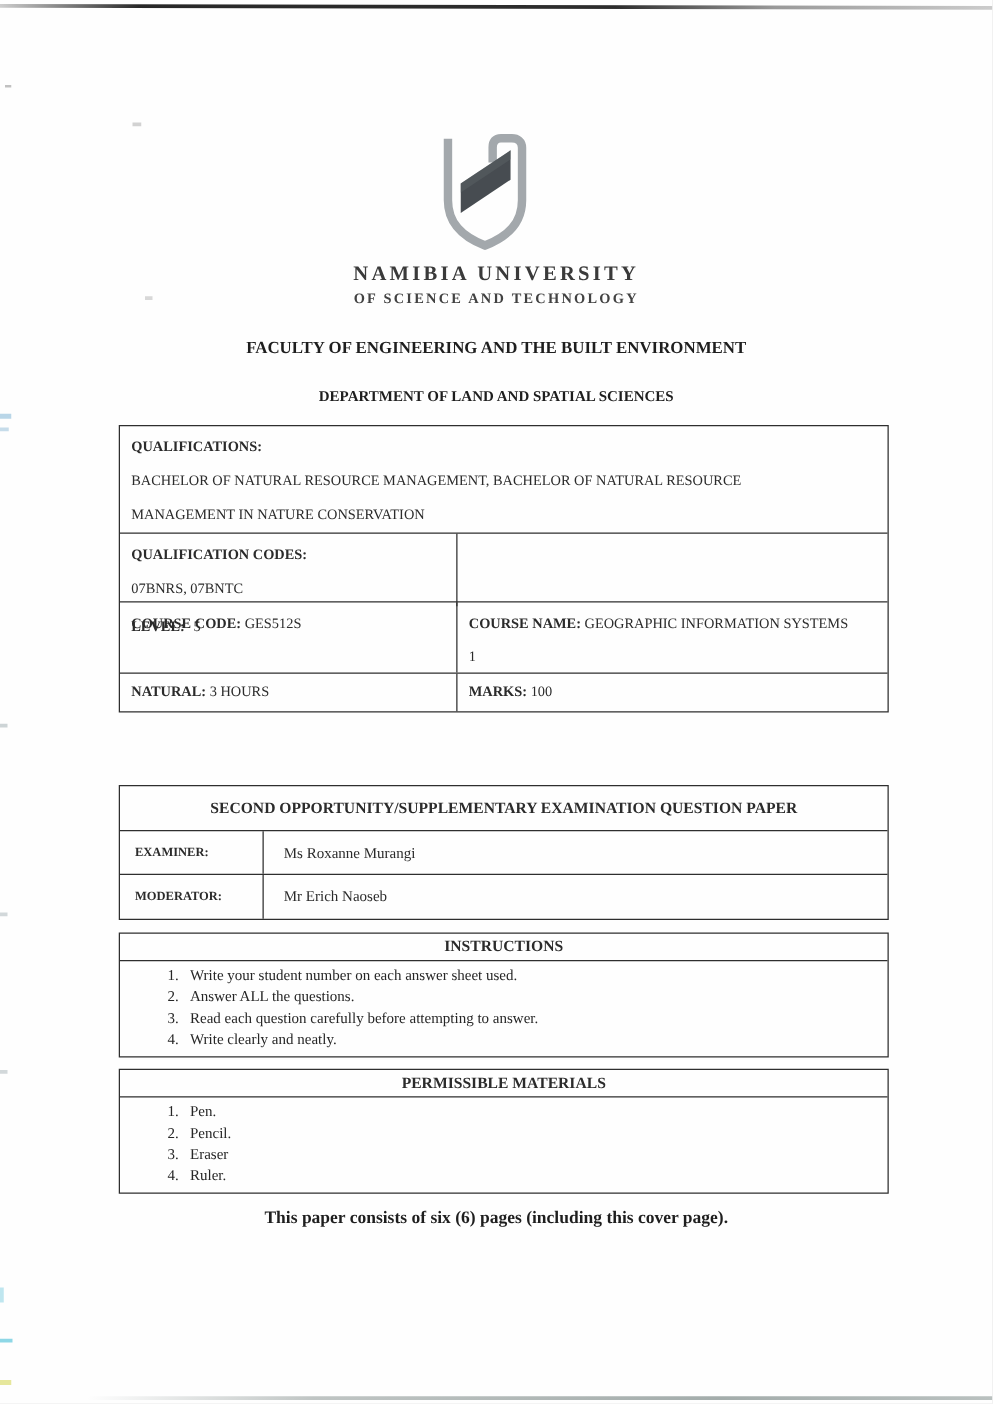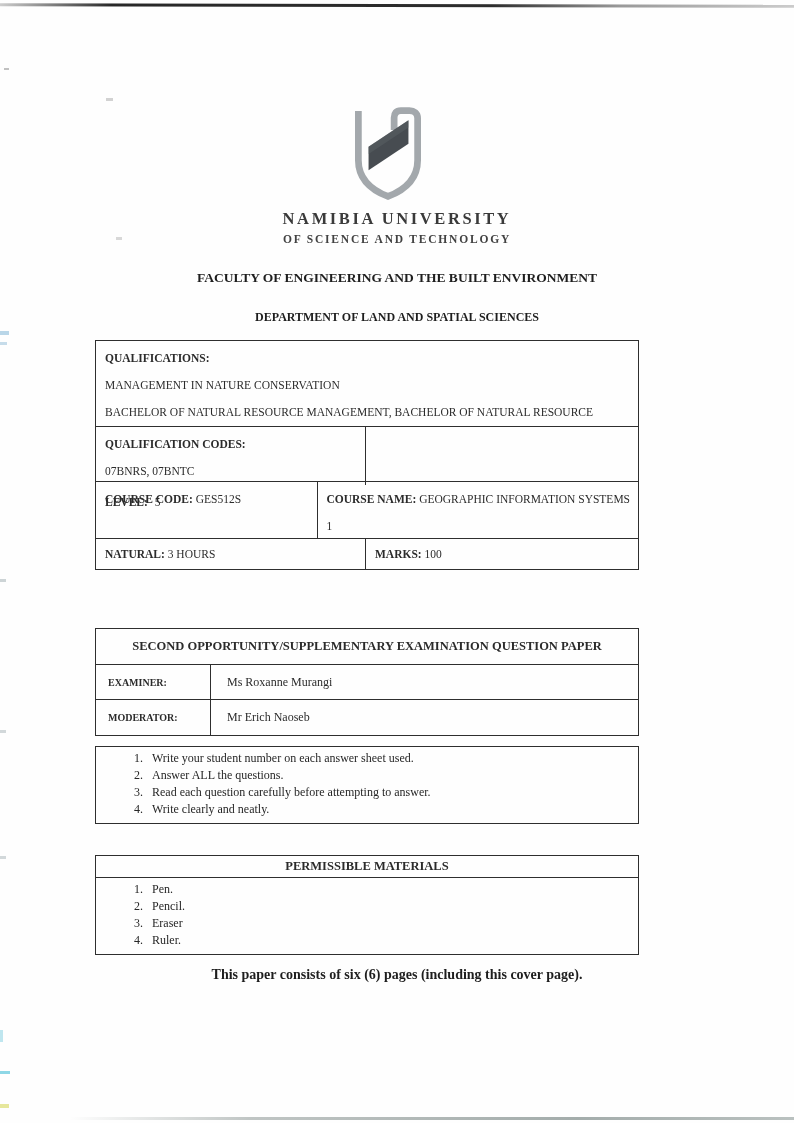--- a/index.html
+++ b/index.html
@@ -22,21 +22,21 @@
   
   .wordmark { position:absolute; top:209px; left:0; width:794px; text-align:center; color:#3a3a3a; }
   .uni-name { font-size:16.5px; font-weight:bold; letter-spacing:2.6px; }
   .uni-tag  { font-size:11.5px; font-weight:600; letter-spacing:1.8px; margin-top:4px; color:#424242; }
   
   .faculty { position:absolute; top:270px; left:0; width:794px; text-align:center;
     font-size:13.5px; font-weight:bold; color:#1e1e1e; }
   .department { position:absolute; top:310px; left:0; width:794px; text-align:center;
     font-size:12px; font-weight:bold; color:#1e1e1e; }
   
-  .tbl { position:absolute; left:95px; width:544px; border:1.6px solid #2e2e2e;
+  .tbl { position:absolute; left:95px; width:616px; border:1.6px solid #2e2e2e;
     box-sizing:border-box; background:#fefefe; }
   .tbl * { box-sizing:border-box; }
   .trow { border-top:1.4px solid #2e2e2e; display:flex; }
   .trow:first-child { border-top:none; }
   .cell { padding:4px 8px 0 9px; font-size:11.5px; }
   .cline { line-height:27px; white-space:nowrap; }
   .b { font-weight:bold; }
   .gap { margin-left:7px; }
   .c-left { width:270px; border-right:1.4px solid #2e2e2e; }
   .c-right { flex:1; }
@@ -90,22 +90,22 @@
     <div class="uni-tag">OF SCIENCE AND TECHNOLOGY</div>
   </div>
 
   <div class="faculty">FACULTY OF ENGINEERING AND THE BUILT ENVIRONMENT</div>
   <div class="department">DEPARTMENT OF LAND AND SPATIAL SCIENCES</div>
 
   <div class="tbl" style="top:340px;">
     <div class="trow" style="height:85px;">
       <div class="cell" style="flex:1;">
         <div class="cline b">QUALIFICATIONS:</div>
+        <div class="cline">BACHELOR OF NATURAL RESOURCE MANAGEMENT, BACHELOR OF NATURAL RESOURCE</div>
         <div class="cline">MANAGEMENT IN NATURE CONSERVATION</div>
-        <div class="cline">BACHELOR OF NATURAL RESOURCE MANAGEMENT, BACHELOR OF NATURAL RESOURCE</div>
       </div>
     </div>
     <div class="trow" style="height:55px;flex-direction:column;">
       <div class="cell c-left">
         <div class="cline b">QUALIFICATION CODES:</div>
         <div class="cline">07BNRS, 07BNTC</div>
       </div>
       <div class="cell c-right">
         <div class="cline"><span class="b">LEVEL:</span><span class="gap">5</span></div>
       </div>
@@ -131,20 +131,21 @@
       <div class="t2-label">EXAMINER:</div>
       <div class="t2-value">Ms Roxanne Murangi</div>
     </div>
     <div class="trow t2-row" style="height:36px;">
       <div class="t2-label">MODERATOR:</div>
       <div class="t2-value">Mr Erich Naoseb</div>
     </div>
   </div>
 
   <div class="tbl" style="top:746px;">
+    <div class="hd-row">INSTRUCTIONS</div>
     <ol class="numlist">
         <li>Write your student number on each answer sheet used.</li>
         <li>Answer ALL the questions.</li>
         <li>Read each question carefully before attempting to answer.</li>
         <li>Write clearly and neatly.</li>
       </ol>
   </div>
 
   <div class="tbl" style="top:855px;">
     <div class="hd-row">PERMISSIBLE MATERIALS</div>

